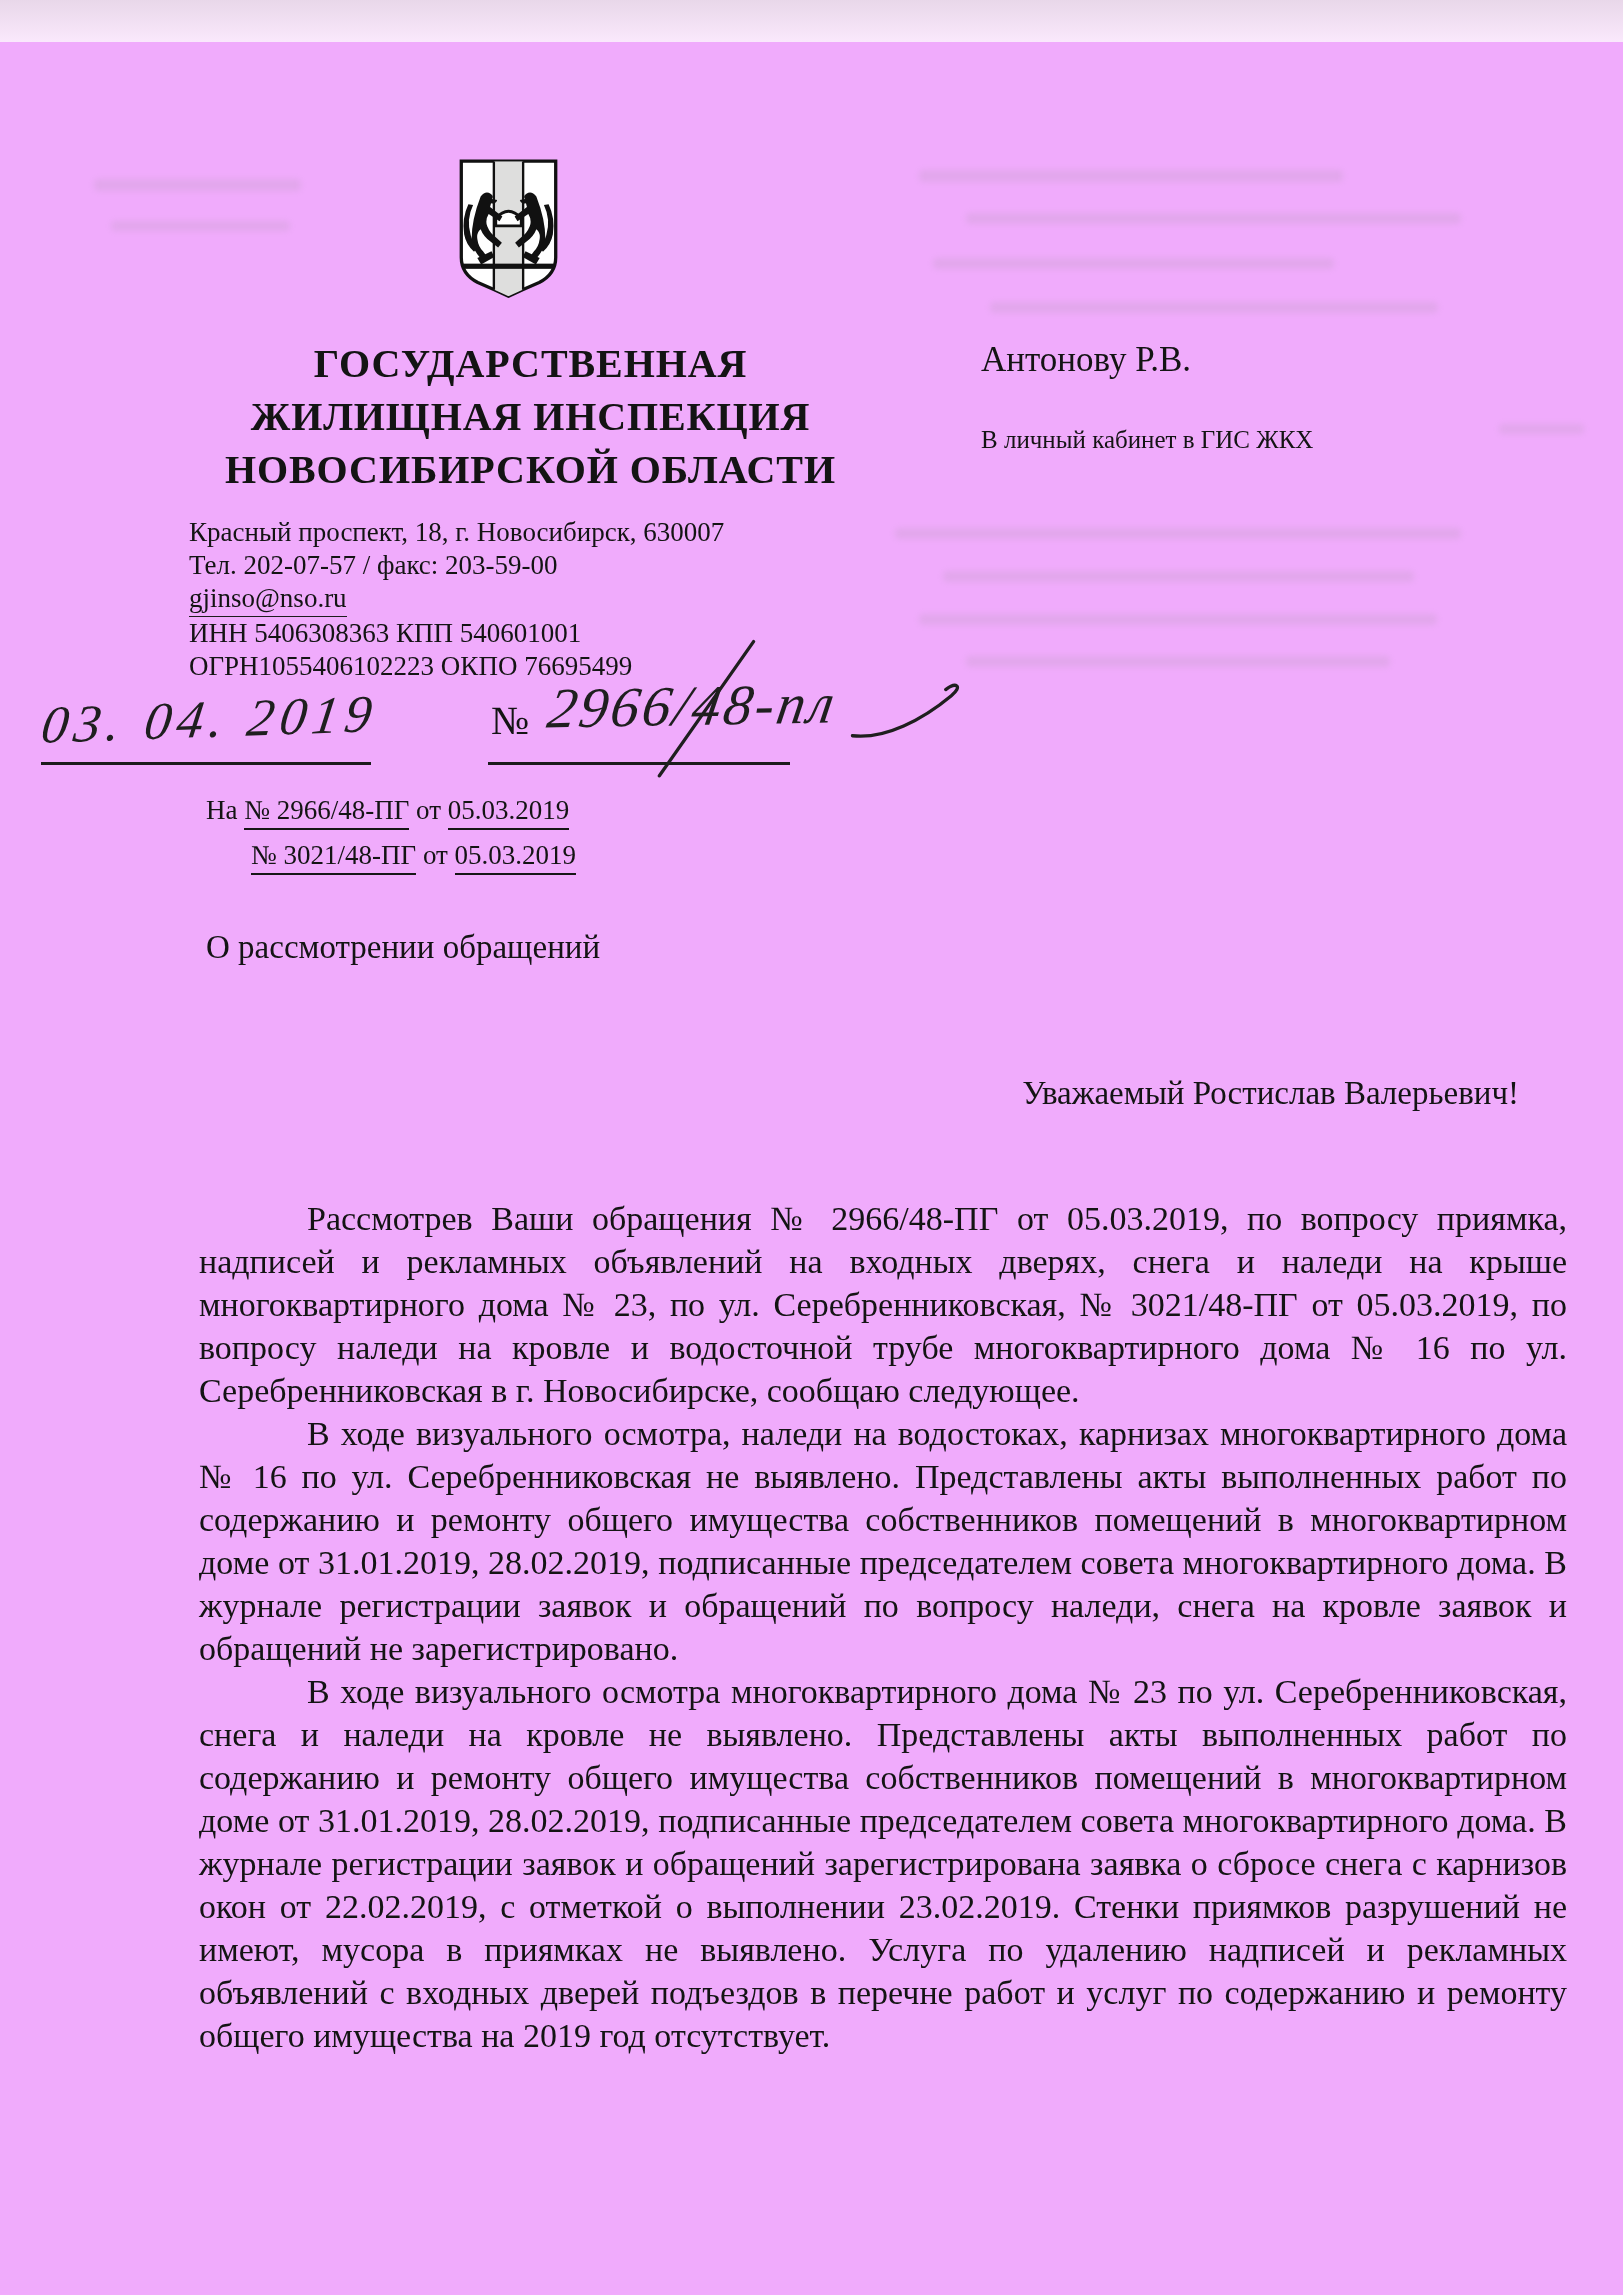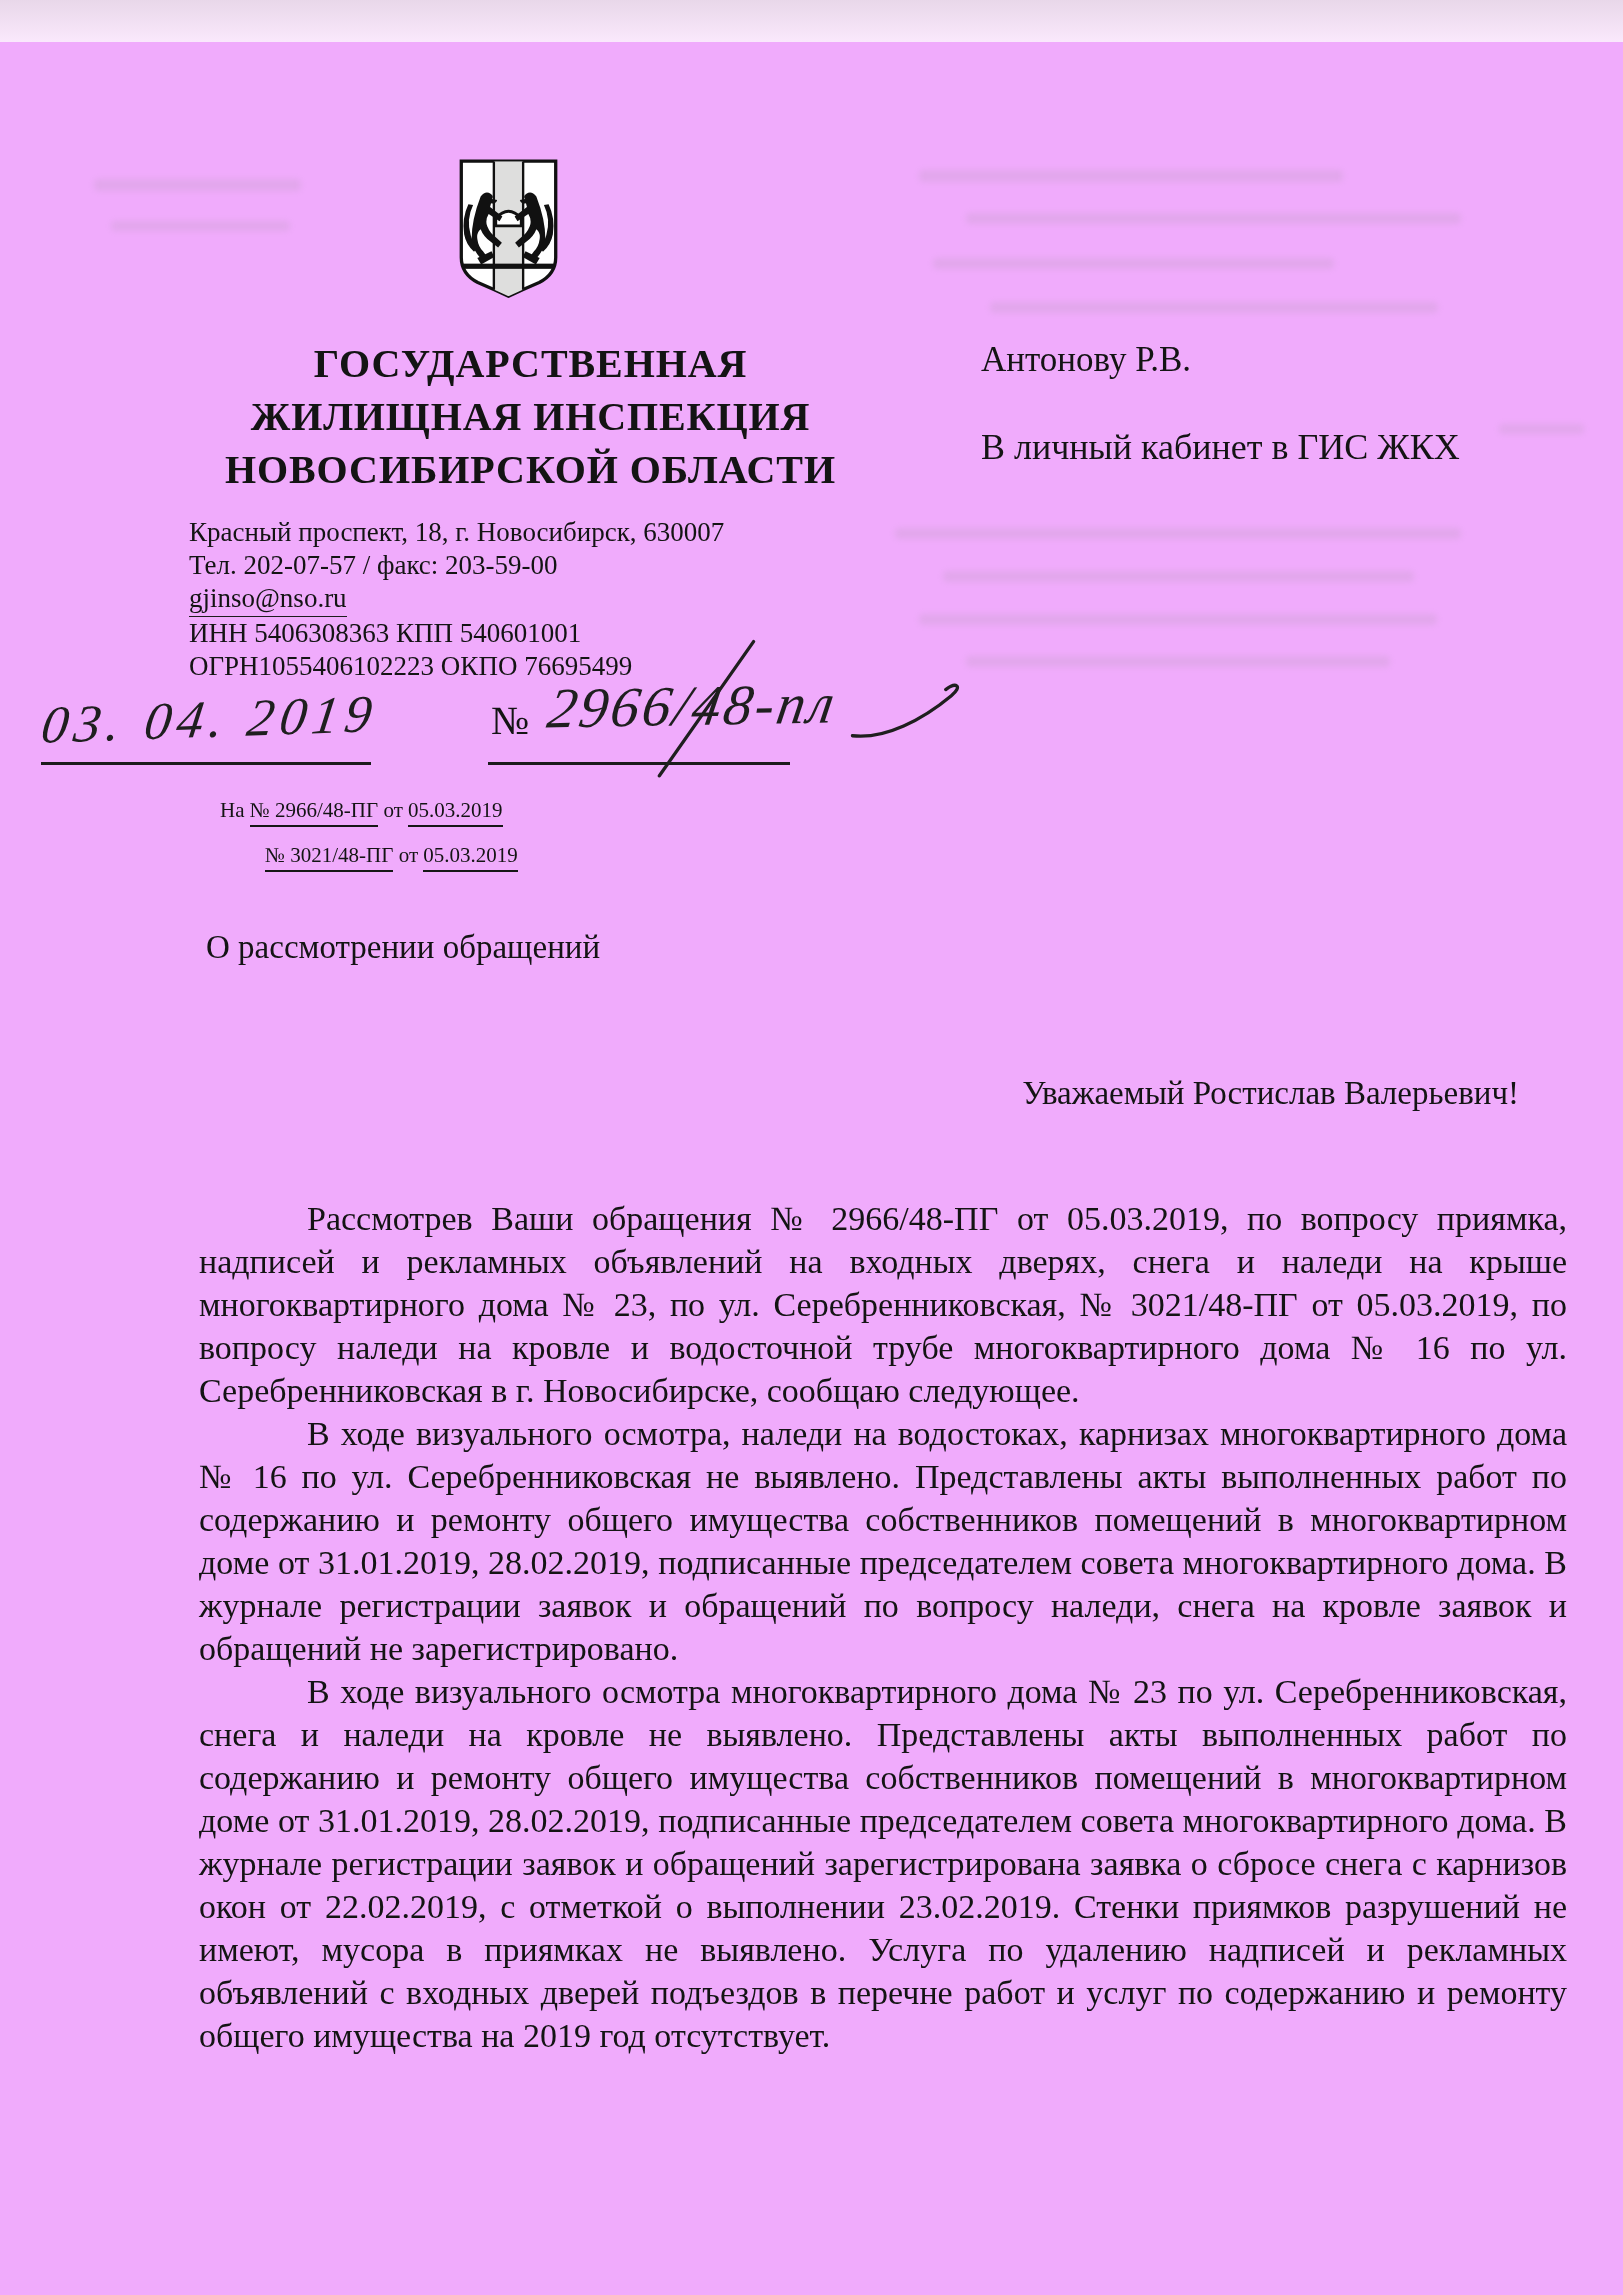--- a/index.html
+++ b/index.html
@@ -20,36 +20,36 @@
 
   
   .org-name{position:absolute;left:189px;top:337px;width:683px;text-align:center;
     font-weight:bold;font-size:40px;line-height:53px;letter-spacing:0.9px;}
   .addr-block{position:absolute;left:189px;top:516px;width:683px;
     font-size:27px;line-height:33px;}
   .email-underline{display:inline-block;border-bottom:1.9px solid #1c1c1c;padding-bottom:1px;}
 
   
   .recipient-name{position:absolute;left:981px;top:340px;font-size:35px;text-align:center;}
-  .recipient-delivery{position:absolute;left:981px;top:426px;font-size:36px;}
+  .recipient-delivery{position:absolute;left:981px;top:426px;font-size:25px;}
 
   
   .hw{font-style:italic;color:#1f1f1f;}
   .hw-date{position:absolute;left:43px;top:689px;font-size:53px;letter-spacing:5.7px;
     transform:skewX(-10deg) rotate(-2deg);}
   .reg-no-sign{position:absolute;left:491px;top:697px;font-size:40px;}
   .hw-number{position:absolute;left:549px;top:673px;font-size:57px;letter-spacing:2.8px;
     transform:skewX(-10deg) rotate(-1deg);}
   .rule{position:absolute;height:2.8px;background:#1c1c1c;}
   .rule-date{left:41px;top:762px;width:330px;}
   .rule-number{left:488px;top:762px;width:302px;}
   .flourish-svg{position:absolute;left:471px;top:613px;width:518px;height:189px;}
 
   
-  .refs{position:absolute;left:206px;top:788px;font-size:21px;line-height:45px;margin-left:14px;}
+  .refs{position:absolute;left:206px;top:788px;font-size:27px;line-height:45px;}
   .refs .u{border-bottom:2.4px solid #161616;padding-bottom:2.8px;}
   .refs .line2{margin-left:45px;}
 
   .subject{position:absolute;left:206px;top:929px;font-size:33px;}
 
   .salutation{position:absolute;left:199px;top:1075px;width:1320px;text-align:right;font-size:33px;}
 
   
   .body-text{position:absolute;left:199px;top:1149px;width:1368px;
     font-size:34px;line-height:43px;text-align:justify;margin-top:48px;}

